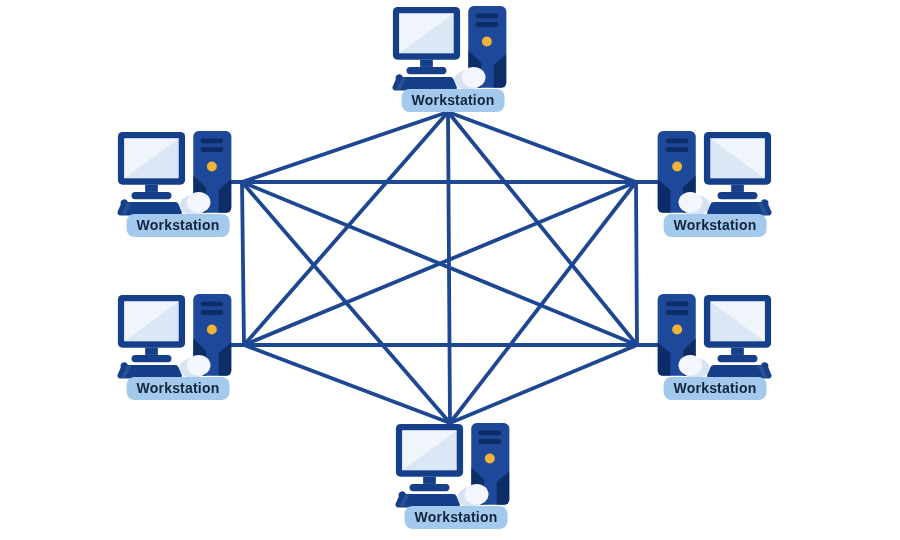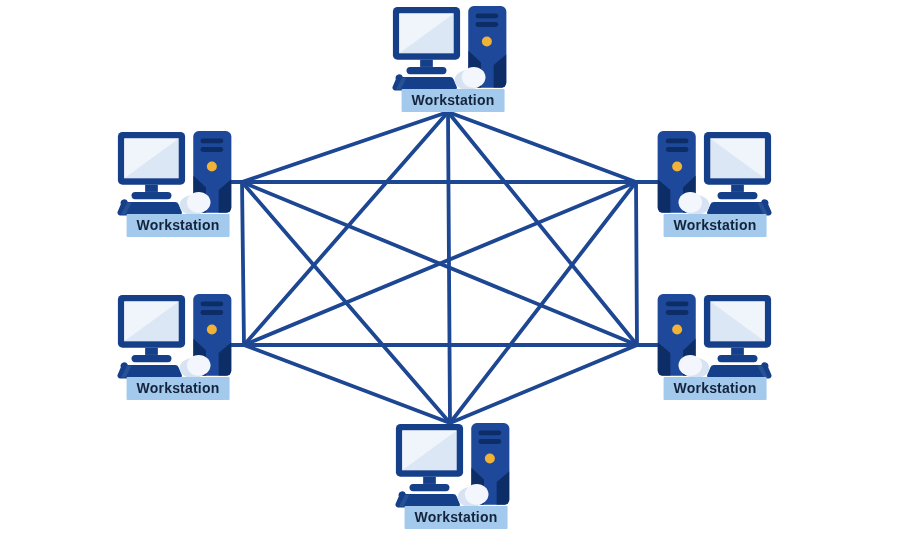--- a/index.html
+++ b/index.html
@@ -53,21 +53,21 @@
   .node .node-label{
     position:absolute;
     top:84px;left:50%;
     transform:translateX(-50%);
     background:var(--label-bg);
     color:var(--label-text);
     font-size:14px;
     font-weight:bold;
     letter-spacing:.2px;
     padding:3px 10px 4px 10px;
-    border-radius:1px;
+    border-radius:8px;
     white-space:nowrap;
     text-align:center;
   }
   .node-top    {left:392px;top:5px;}
   .node-uleft  {left:117px;top:130px;}
   .node-uright {left:654px;top:130px;}
   .node-lleft  {left:117px;top:293px;}
   .node-lright {left:654px;top:293px;}
   .node-bottom {left:395px;top:422px;}
 </style>

